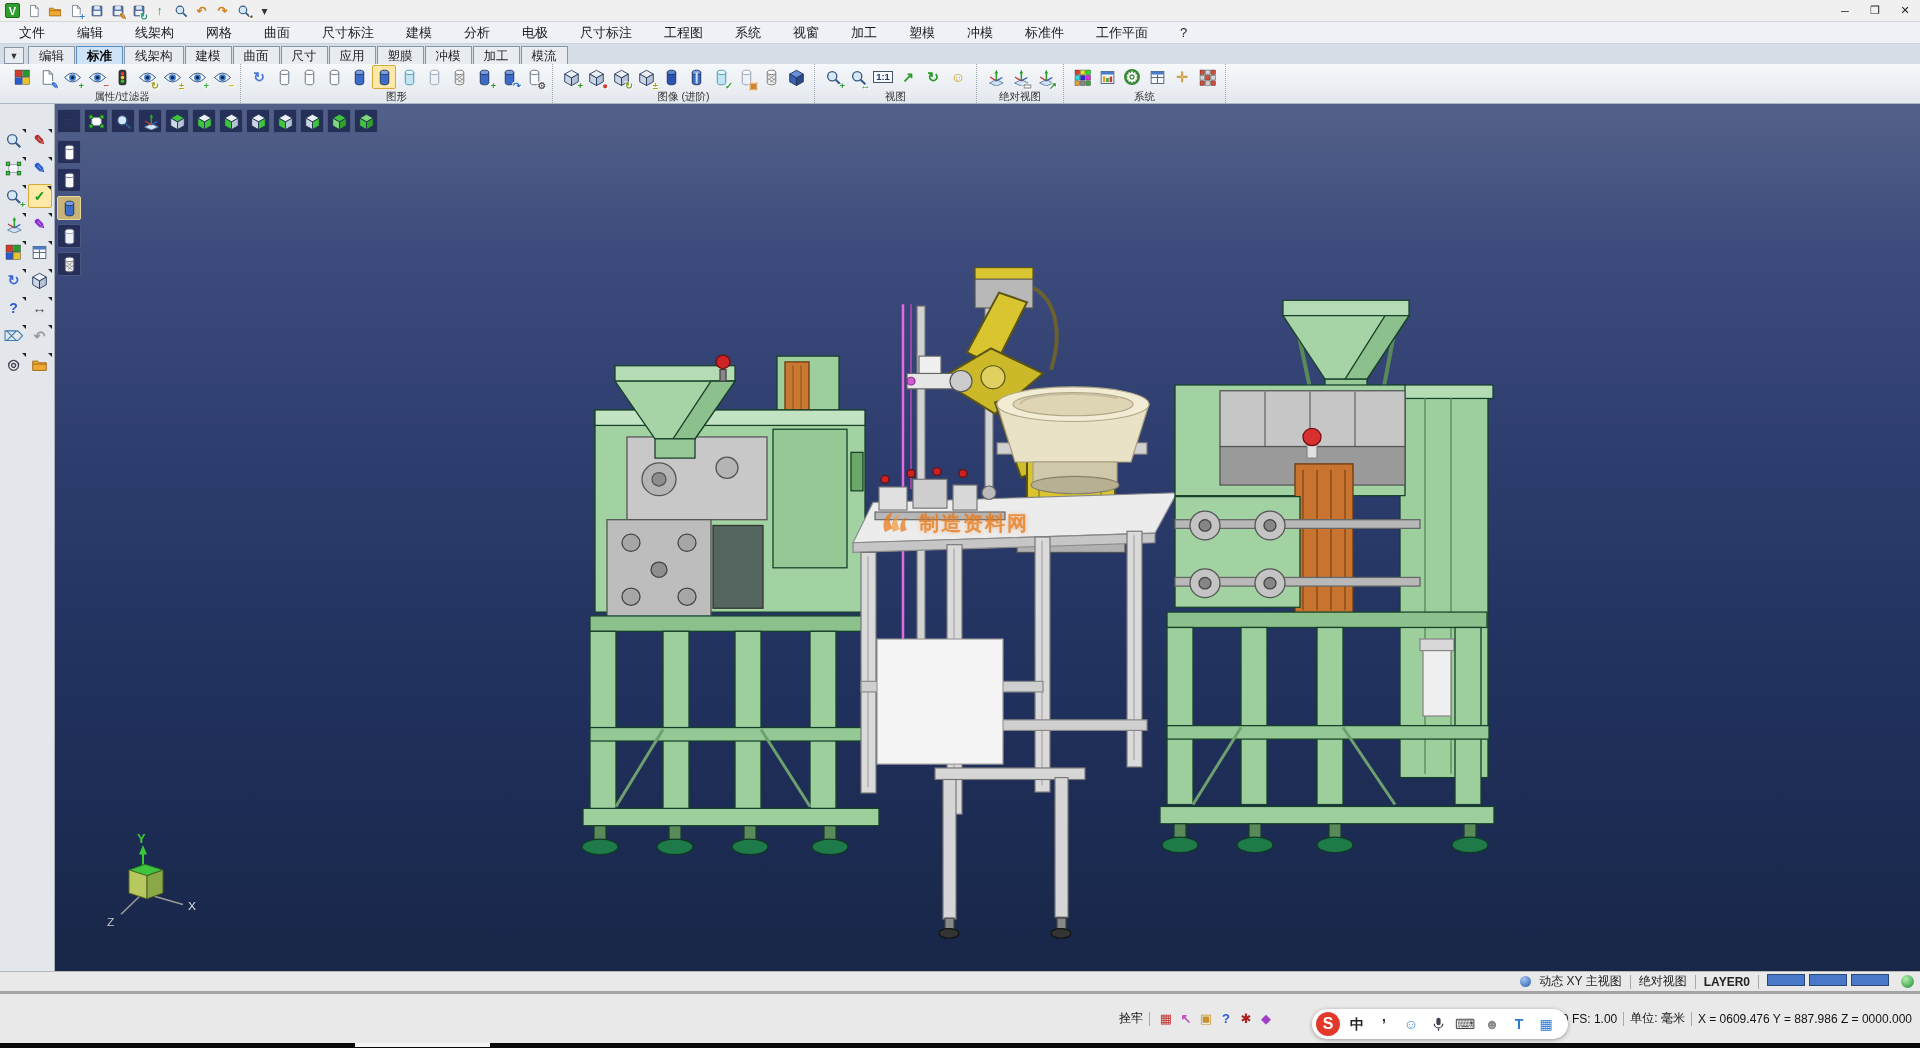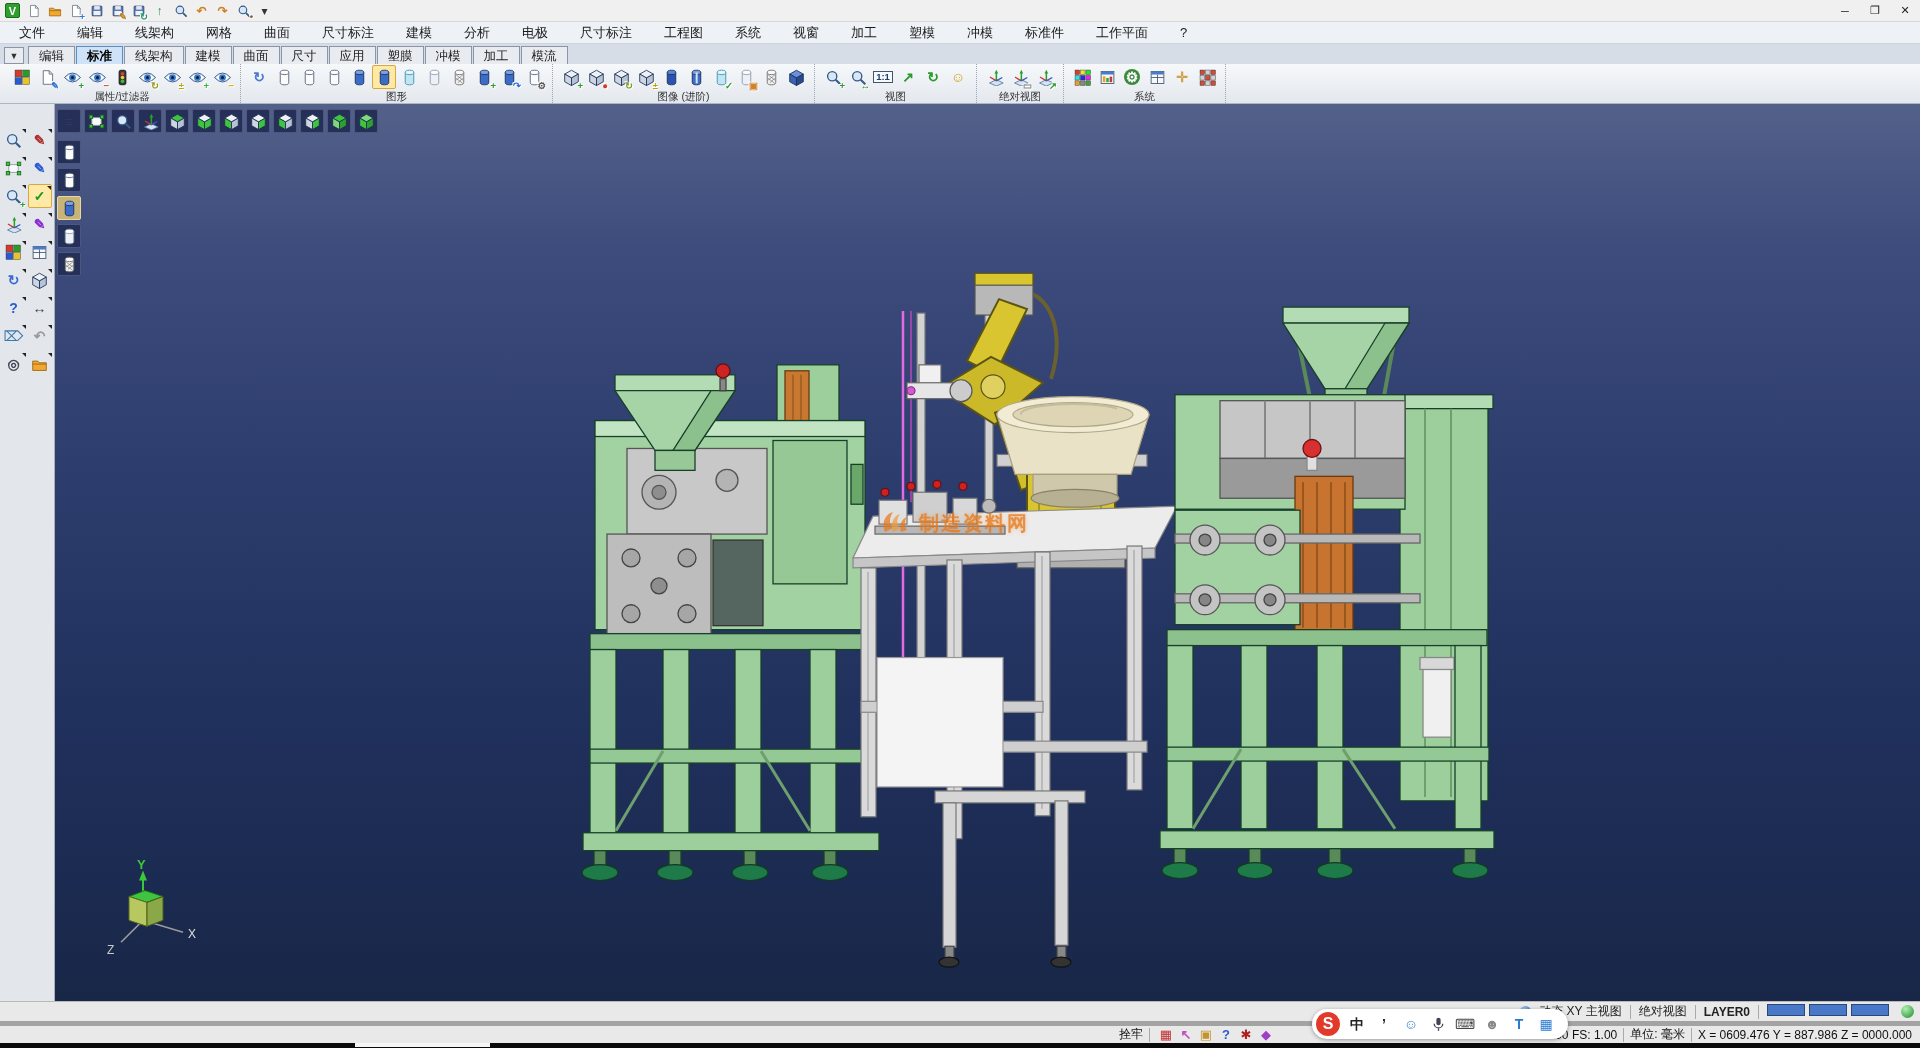--- a/index.html
+++ b/index.html
@@ -76,22 +76,22 @@
   
   .statusA { flex:0 0 20px; background:#e9e9e9; border-top:1px solid #b8b8b8; display:flex; align-items:center;
     font-size:12px; color:#222; padding:0 6px; gap:8px; }
   .statusA .right { margin-left:auto; display:flex; align-items:center; gap:8px; }
   .ssep { width:1px; height:14px; background:#aaa; display:inline-block; }
   .sw { width:38px; height:12px; background:#4a78c8; border:1px solid #2a4878; display:inline-block; margin-right:4px; }
   .sphere { width:11px; height:11px; border-radius:50%; display:inline-block;
     background:radial-gradient(circle at 35% 30%, #9ec6f2, #2a5aa8); }
   .sphere.green { background:radial-gradient(circle at 35% 30%, #aef0ae, #1e8a2e); width:13px; height:13px; }
 
-  .statusB { flex:0 0 18px; background:#e9e9e9; border-top:5px solid #a3a3a3; display:flex; align-items:center;
-    font-size:12px; color:#111; padding:0 8px; gap:6px; position:relative; }
+  .statusB { flex:0 0 18px; background:#e9e9e9; border-top:3px solid #a3a3a3; display:flex; align-items:center;
+    font-size:12px; color:#111; padding:16px 8px; gap:6px; position:relative; }
   .statusB .sp1 { flex:0 0 1105px; }
   .statusB .sp2 { flex:1 1 auto; }
   .sbic { width:20px; height:16px; display:inline-flex; align-items:center; justify-content:center; position:relative; }
   .sbic .gl { font-size:13px; }
   .coords { white-space:nowrap; }
 
   .ime { position:absolute; right:352px; bottom:4px; height:30px; background:#fff; border-radius:15px;
     box-shadow:0 1px 4px rgba(0,0,0,.35); display:flex; align-items:center; gap:7px; padding:0 12px 0 4px; z-index:6; }
   .ime-logo { width:24px; height:24px; border-radius:50%; background:#e3392b; color:#fff; font-weight:700;
     font-size:16px; display:flex; align-items:center; justify-content:center; }

